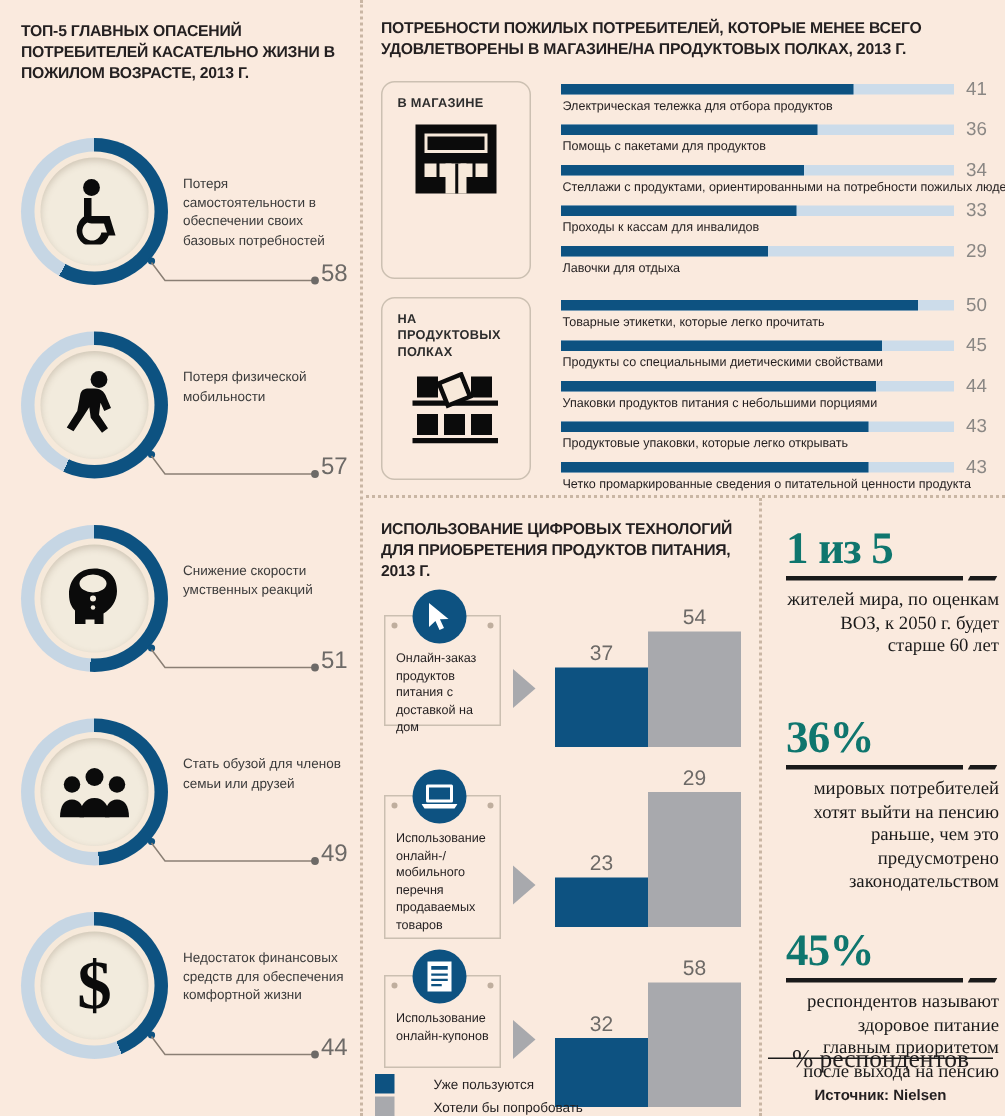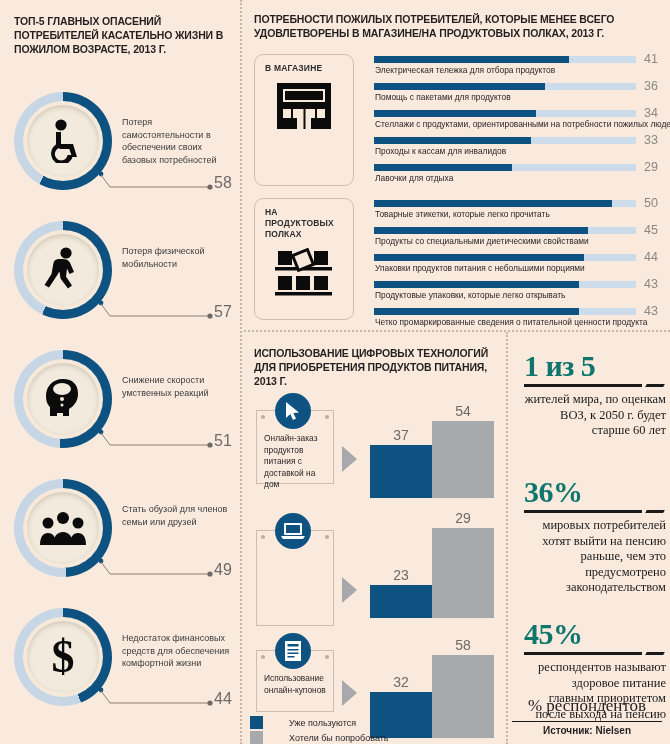--- a/index.html
+++ b/index.html
@@ -151,21 +151,21 @@
     transform:skewX(-28deg);
   }
   .stat-text { font-size:12.5px; line-height:15.5px; color:#1a1a1a;text-align:right; }
   #footer-note {
     position:absolute; left:512px; bottom:28px; width:150px;
     text-align:center; font-family:"Liberation Serif", serif; font-size:17px;
   }
   #source {
     position:absolute; left:512px; bottom:8px; width:150px;
     text-align:center; font-family:"Liberation Sans", sans-serif;
-    font-size:10px; font-weight:bold; padding-top:3px;
+    font-size:10px; font-weight:bold; padding-top:19px;
     border-top:1.5px solid #1a1a1a;
   }
 </style>
 </head>
 <body>
 
 <div class="page">
 
   <div class="vdiv" style="left:240px;"></div>
   <div class="vdiv" style="left:506px; top:332px;"></div>
@@ -425,20 +425,21 @@
       <div class="dig-card" style="top:24px; height:96px;">
         <div class="dig-icon" style="left:18px;">
               <svg width="24" height="18" viewBox="0 0 24 18">
                 <rect x="3" y="1" width="18" height="12" rx="1" fill="#fff"></rect>
                 <rect x="5" y="3" width="14" height="8" fill="#0d5281"></rect>
                 <path d="M0 14 h24 l-2 3 h-20 z" fill="#fff"></path>
               </svg>
             </div>
         <div class="cdot" style="left:4px; top:4px;"></div>
         <div class="cdot" style="right:4px; top:4px;"></div>
+        <div class="c-text">Использование онлайн-/мобильного перечня продаваемых товаров</div>
       </div>
       <div class="arrow" style="top:71px;"></div>
       <div class="dig-bars" style="bottom:6px;">
         <div class="dbar" style="left:0;">
           <div class="num" style="bottom:35px;">23</div>
           <div class="fill blue-fill" style="height:33px;"></div>
         </div>
         <div class="dbar" style="left:62px;">
           <div class="num" style="bottom:92px;">29</div>
           <div class="fill gray-fill" style="height:90px;"></div>

